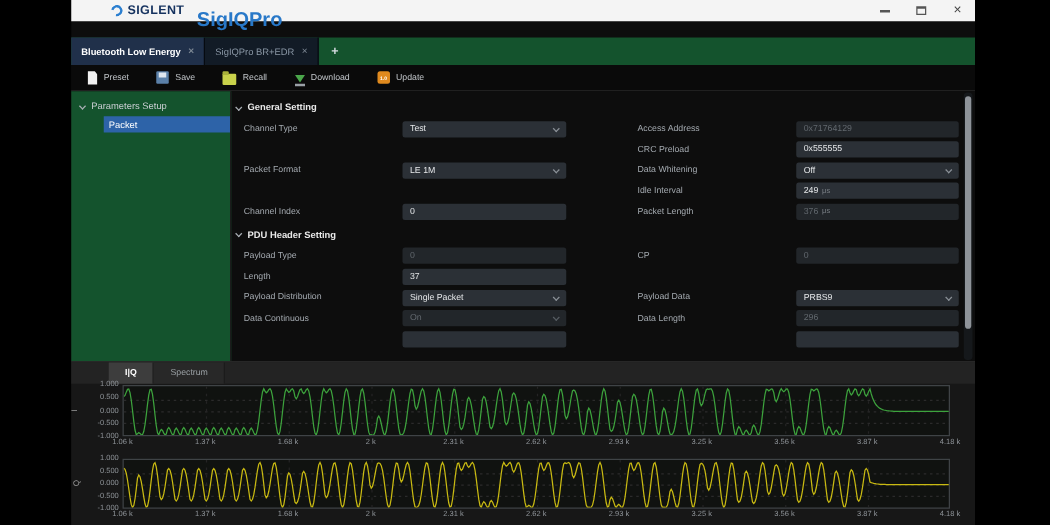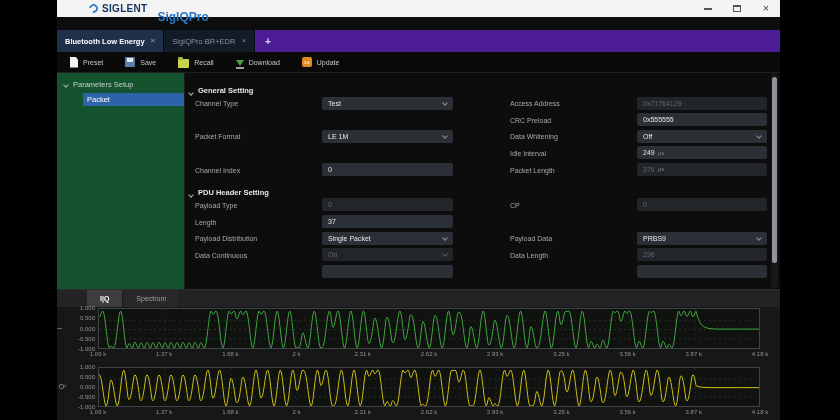--- a/index.html
+++ b/index.html
@@ -5,33 +5,33 @@
   html,body{margin:0;padding:0;background:#000;}
   *{box-sizing:border-box;font-family:"Liberation Sans","DejaVu Sans",sans-serif;}
   #stage{position:relative;width:840px;height:420px;background:#000;overflow:hidden;}
   #app{position:absolute;left:57px;top:0;width:723px;height:420px;background:#0d0d0d;}
 
   
   #titlebar{position:absolute;left:0;top:0;width:723px;height:17px;background:#f4f4f4;display:flex;align-items:center;}
   #logo{display:flex;align-items:center;gap:4px;margin-left:32px;}
   .swirl{width:9px;height:9px;border:2px solid #2b7fd0;border-left-color:transparent;border-radius:50%;transform:rotate(-35deg);display:inline-block;}
   #logo-text{font-size:10px;font-weight:bold;color:#15325f;letter-spacing:.3px;}
-  #app-name{font-size:12px;font-weight:bold;color:#2878c8;margin-left:6px;margin-top:16px;}
+  #app-name{font-size:16px;font-weight:bold;color:#2878c8;margin-left:6px;margin-top:16px;}
   #win-controls{position:absolute;right:8px;top:0;height:17px;display:flex;align-items:center;gap:17px;}
   .wbtn{width:12px;height:12px;display:flex;align-items:center;justify-content:center;color:#444;cursor:default;}
   .glyph-min{width:8px;height:2px;background:#555;}
   .glyph-max{width:8px;height:7px;border:1px solid #555;border-top-width:2px;}
   .glyph-close{font-size:11px;color:#444;line-height:1;}
 
   
   #menubar{position:absolute;left:0;top:17px;width:723px;height:13px;background:#3c4349;display:flex;align-items:center;gap:14px;padding-left:6px;border-bottom:1px solid #2a2f33;}
   .menu-item{font-size:7.5px;color:#c8ccd0;}
 
   
-  #tabbar{position:absolute;left:0;top:30px;width:723px;height:22px;background:#4c1d95;display:flex;align-items:stretch;}
+  #tabbar{position:absolute;left:0;top:30px;width:723px;height:22px;background:#14532d;display:flex;align-items:stretch;}
   .dtab{display:flex;align-items:center;gap:6px;padding:0 8px;font-size:7.5px;color:#8a97a5;background:#121b26;border-right:1px solid #060a10;}
   .dtab.active{background:#20304a;color:#fff;font-weight:bold;}
   .tclose{font-size:8px;color:#7d8894;line-height:1;}
   .addtab{display:flex;align-items:center;padding:0 10px;color:#d7dde2;font-size:10px;font-weight:bold;}
 
   
   #toolbar{position:absolute;left:0;top:52px;width:723px;height:21px;background:#0a0a0a;display:flex;align-items:center;gap:22px;padding-left:13px;border-bottom:1px solid #202020;}
   .tool{display:flex;align-items:center;gap:5px;background:none;border:none;padding:0;}
   .tool .tlabel{font-size:7px;color:#c2c6ca;}
   .ti{display:inline-block;position:relative;}
@@ -46,21 +46,21 @@
 
   
   #main{position:absolute;left:0;top:73px;width:723px;height:216px;background:#0d0d0d;}
   #tree{position:absolute;left:0;top:0;width:128px;height:216px;background:#14532d;border-right:1px solid #1c1c1c;}
   .tree-root{display:flex;align-items:center;gap:5px;padding:7px 0 0 7px;font-size:7.5px;color:#c9ced2;}
   .chev{width:4px;height:4px;border-right:1px solid #aab0b6;border-bottom:1px solid #aab0b6;transform:rotate(45deg);display:inline-block;flex:0 0 auto;}
   .tree-item{margin-top:4px;margin-left:26px;height:13px;line-height:13px;font-size:7.5px;color:#fff;padding-left:4px;}
   .tree-item.selected{background:#2d63a8;}
 
   #params{position:absolute;left:128px;top:0;width:586px;height:216px;overflow:hidden;padding-top:3px;}
-  .sec-head{height:19px;display:flex;align-items:flex-end;gap:5px;padding-left:4px;}
+  .sec-head{height:19px;display:flex;align-items:center;gap:5px;padding-left:4px;}
   .sec-head span.t{font-size:7.5px;font-weight:bold;color:#e8e8e8;}
   .prow{position:relative;height:16.6px;}
   .flabel{position:absolute;font-size:7px;color:#a4aab0;top:50%;transform:translateY(-50%);}
   .fl{left:10px;} .rl{left:325px;}
   .fbox{position:absolute;top:1.5px;height:13px;background:#2b3036;border-radius:2px;display:flex;align-items:center;padding:0 6px;}
   .fv{left:137px;width:131px;} .rv{left:452px;width:130px;}
   .fbox .val{font-size:7px;color:#e6e8ea;white-space:nowrap;}
   .fbox .unit{font-size:6px;color:#7c8288;margin-left:3px;}
   .fbox.dis{background:#22262a;}
   .fbox.dis .val{color:#62686e;}

